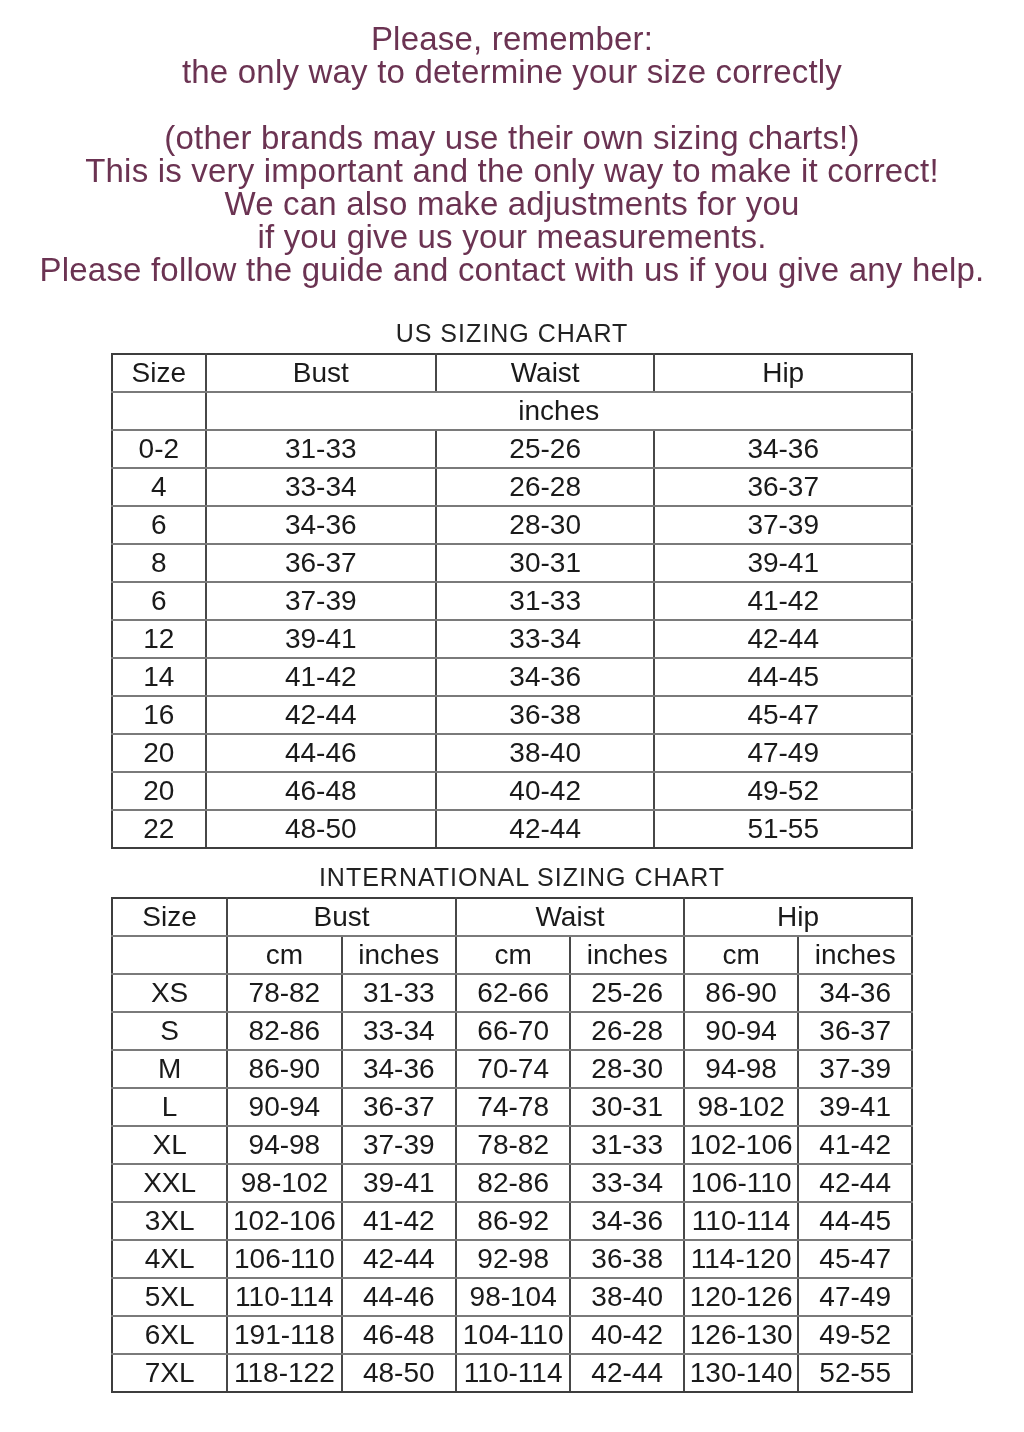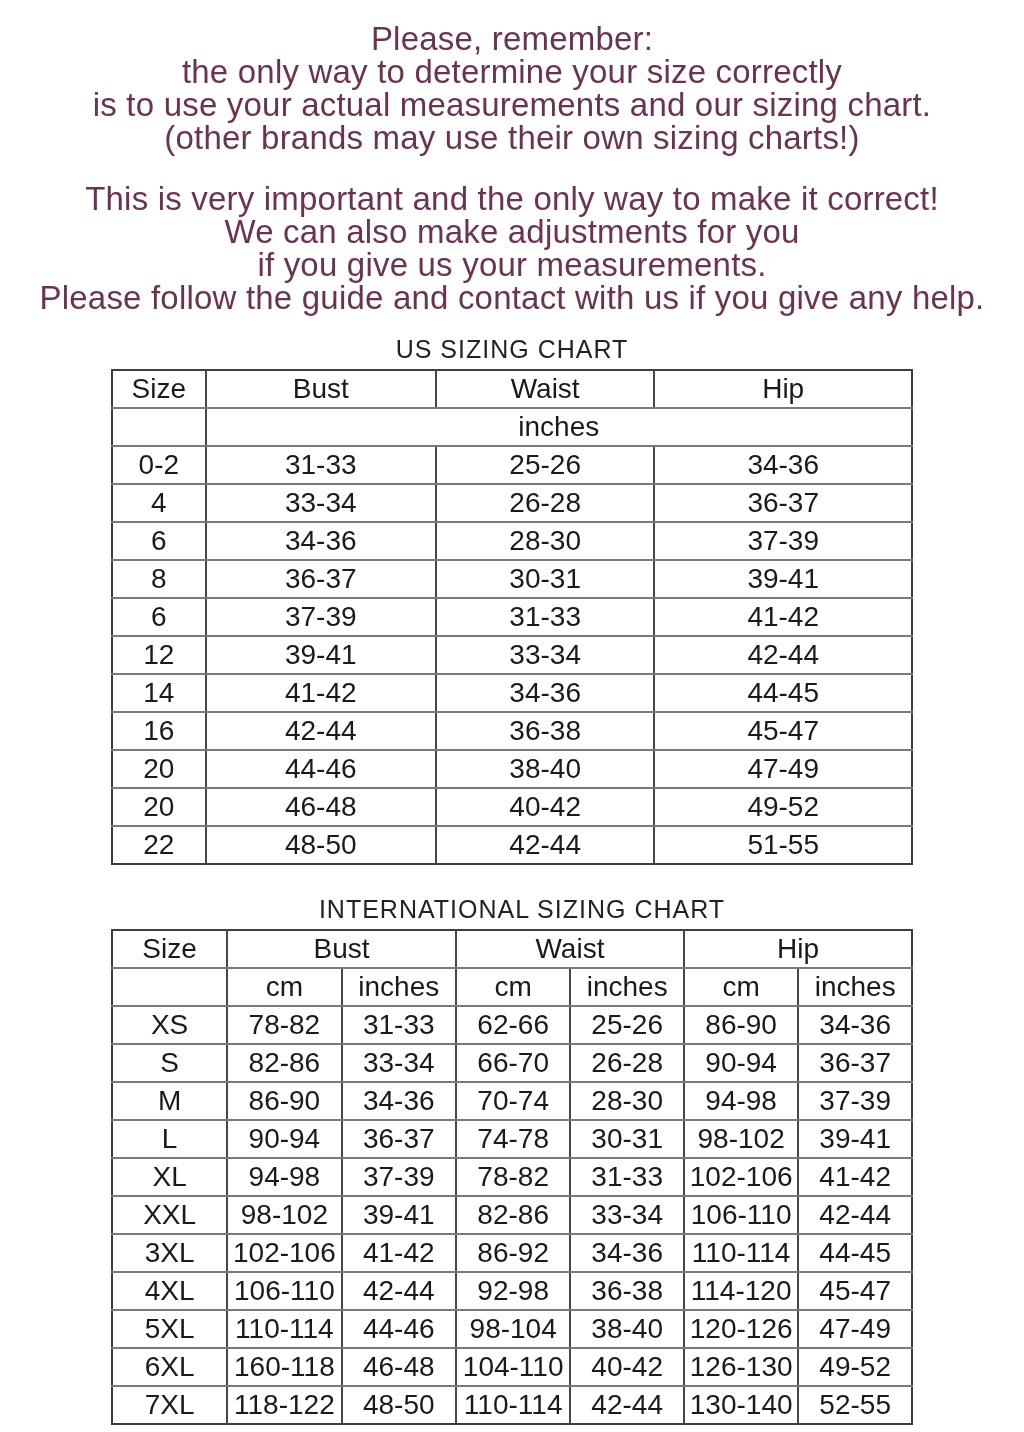--- a/index.html
+++ b/index.html
@@ -22,35 +22,34 @@
     line-height: 33px;
     letter-spacing: 0.2px;
   }
   .intro p {
     margin: 0;
   }
   .intro p.first {
     margin-top: 22px;
   }
   .intro p.second {
-    margin-top: 28px;
   }
   .chart-title {
     text-align: center;
     font-size: 25px;
     font-weight: 300;
     letter-spacing: 1px;
     color: #222222;
     line-height: 30px;
   }
   .chart-title.us {
-    margin-top: 20px;
+    margin-top: 32px;
   }
   .chart-title.intl {
-    margin-top: 29px;
+    margin-top: 13px;
     padding-left: 20px;
   }
   table.sizing-table {
     border-collapse: collapse;
     table-layout: fixed;
     width: 802px;
     margin: 5px auto 0 auto;
     font-size: 28px;
     font-weight: 300;
   }
@@ -73,21 +72,21 @@
   table.sizing-table tr > *:first-child       { border-left-color: #3d3d3d; }
   table.sizing-table tr > *:last-child        { border-right-color: #3d3d3d; }
 </style>
 </head>
 <body>
 
 <div class="intro">
   <p class="first">
     <span>Please, remember:</span><br>
     <span>the only way to determine your size correctly</span><br>
-    <span>is to use your actual measurements and our sizing chart.</span><br>
+    <br>
     <span>(other brands may use their own sizing charts!)</span>
   </p>
   <p class="second">
     <span>This is very important and the only way to make it correct!</span><br>
     <span>We can also make adjustments for you</span><br>
     <span>if you give us your measurements.</span><br>
     <span>Please follow the guide and contact with us if you give any help.</span>
   </p>
 </div>
 
@@ -288,21 +287,21 @@
         <td>5XL</td>
         <td>110-114</td>
         <td>44-46</td>
         <td>98-104</td>
         <td>38-40</td>
         <td>120-126</td>
         <td>47-49</td>
       </tr>
       <tr>
         <td>6XL</td>
-        <td>160-118</td>
+        <td>191-118</td>
         <td>46-48</td>
         <td>104-110</td>
         <td>40-42</td>
         <td>126-130</td>
         <td>49-52</td>
       </tr>
       <tr>
         <td>7XL</td>
         <td>118-122</td>
         <td>48-50</td>

